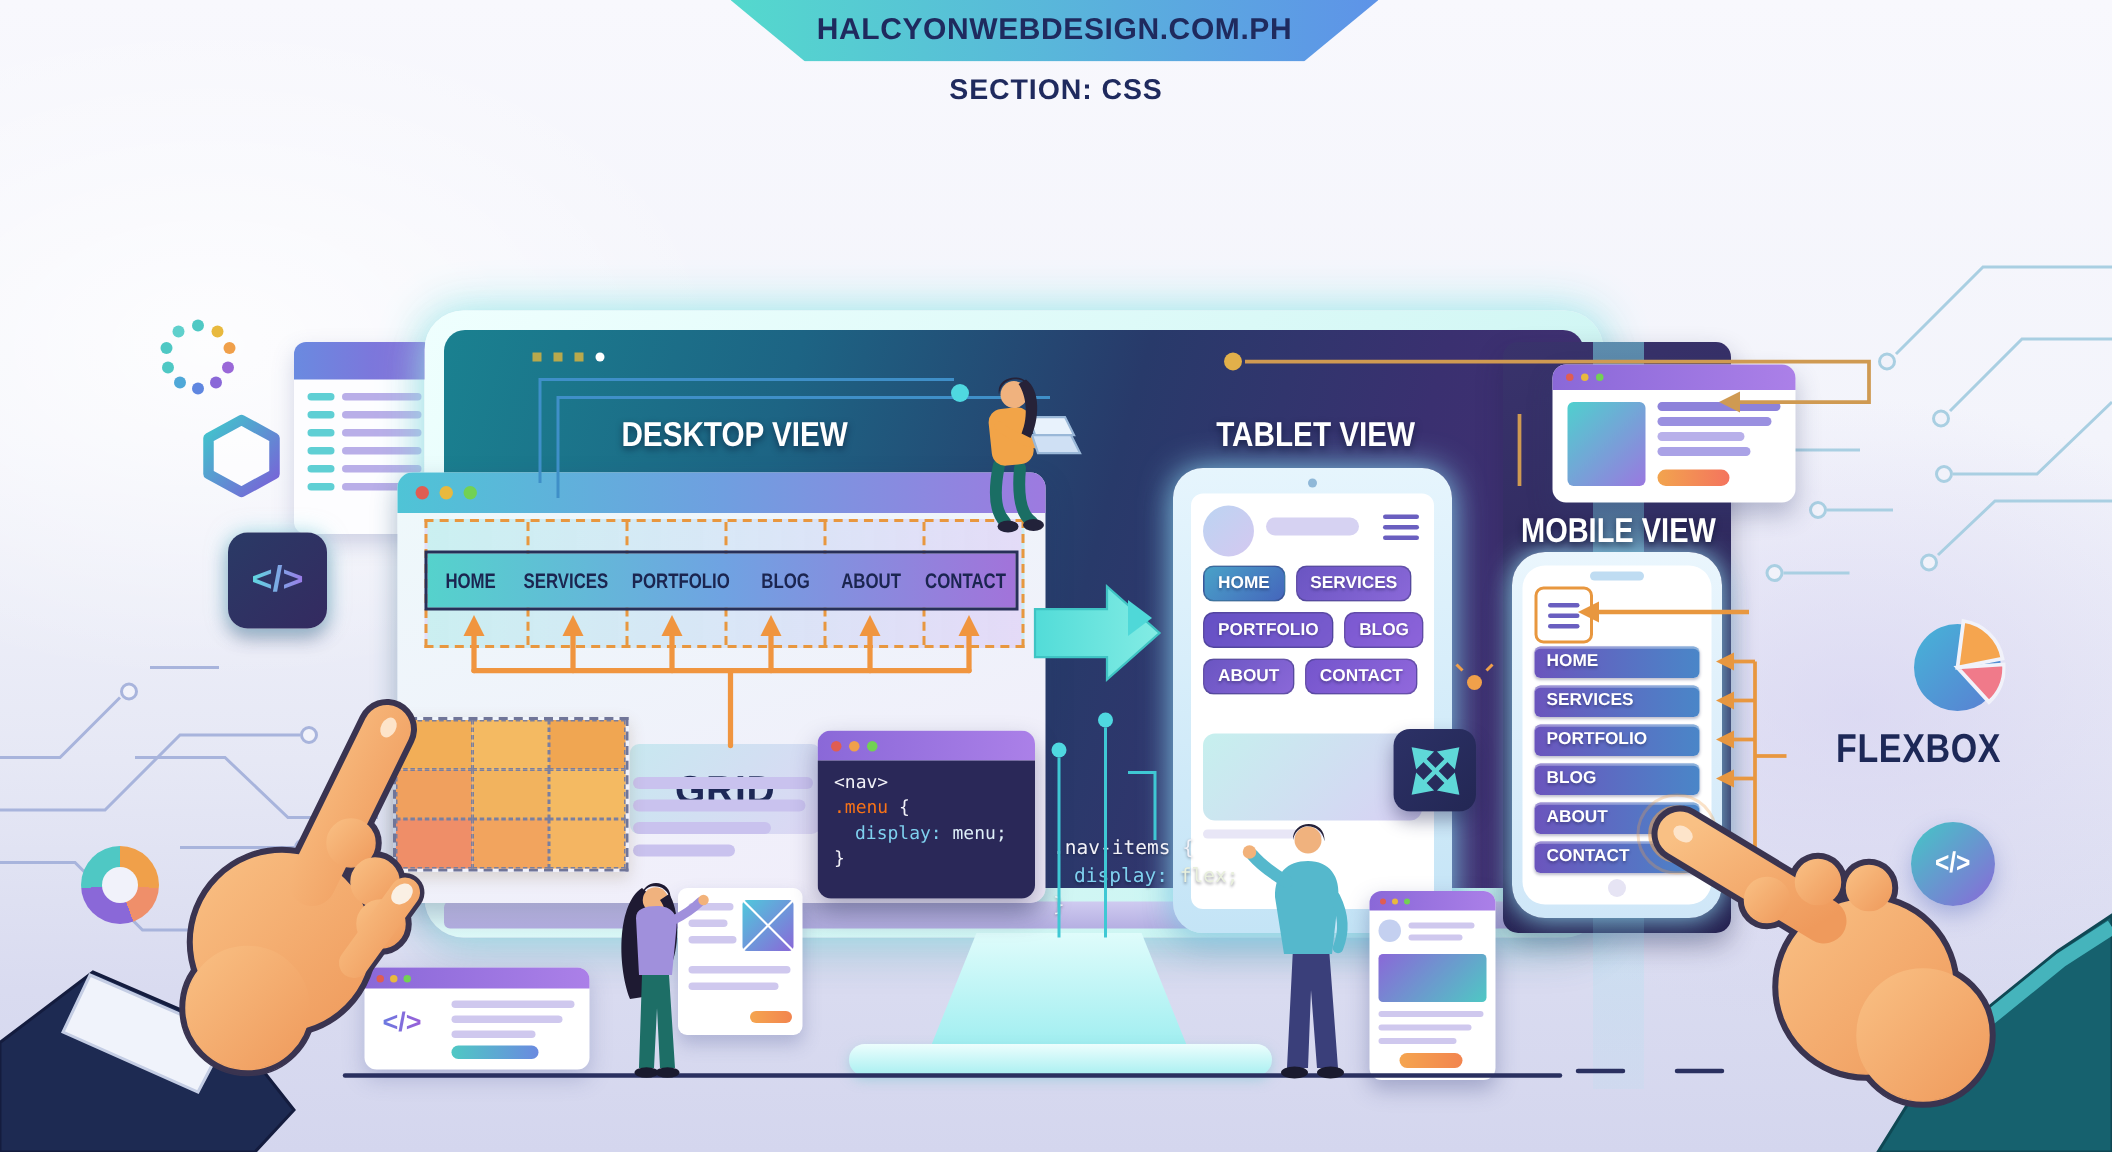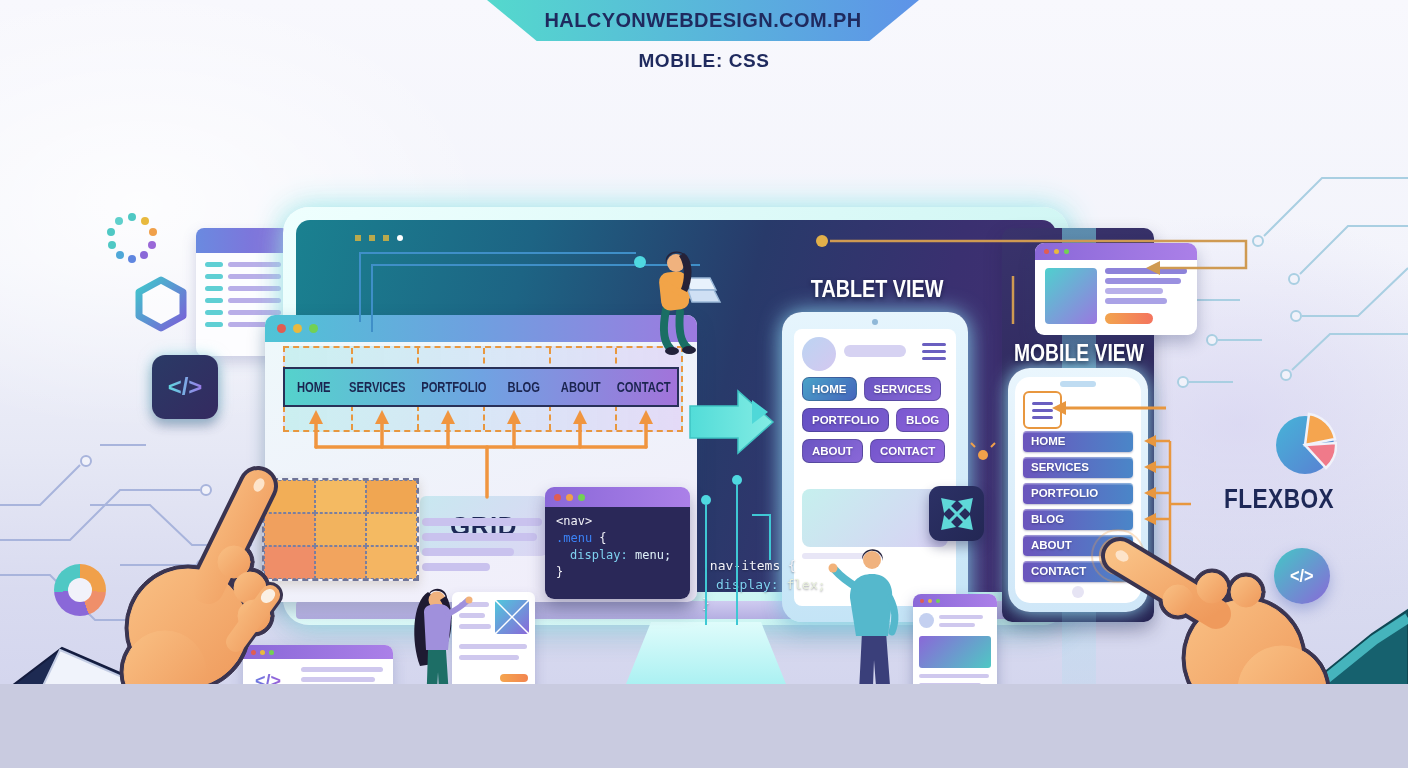--- a/index.html
+++ b/index.html
@@ -1,16 +1,16 @@
 <!DOCTYPE html>
 <html><head>
 <meta charset="utf-8">
 <style>
   html,body{margin:0;padding:0;background:#c9cbe0;}
-  #stage{position:relative;width:1408px;height:684px;overflow:hidden;
+  #stage{position:relative;width:1408px;height:768px;overflow:hidden;
     font-family:"Liberation Sans",sans-serif;
     background:linear-gradient(180deg,#f8f8fd 0%,#f3f4fb 38%,#e6e8f5 66%,#d9dbf0 86%,#d4d6ee 100%);}
   #stage::before{content:"";position:absolute;inset:0;
     background:radial-gradient(420px 300px at 88% 62%,rgba(210,205,240,.55),transparent 70%),
                radial-gradient(500px 320px at 10% 30%,rgba(255,255,255,.8),transparent 70%);}
   .abs{position:absolute;}
   .cond{transform:scaleX(.86);transform-origin:center;}
   .condL{transform:scaleX(.84);transform-origin:left center;}
   svg{display:block;}
   
@@ -73,21 +73,21 @@
     border:2px dashed #707598;box-shadow:0 4px 10px rgba(120,90,40,.2);}
   .og{border:1.5px dashed #7a7f9f;}
   
   .code-win{border-radius:9px;box-shadow:0 8px 16px rgba(40,40,90,.35);overflow:hidden;}
   .cw-grid{left:545px;top:487px;width:145px;height:112px;}
   .cw-head{height:20px;background:linear-gradient(90deg,#8a68d8,#ab80e8);display:flex;align-items:center;gap:5px;padding-left:9px;}
   .cw-body{background:#2a2858;height:100%;padding:6px 11px;box-sizing:border-box;}
   .code{font-family:"DejaVu Sans Mono",monospace;font-size:12px;line-height:17px;margin:0;}
   .code .ln{white-space:pre;}
   .ind{padding-left:14px;}
-  .tok-w{color:#f2f2f8;} .tok-y{color:#3b82f6;} .tok-c{color:#7fd1ef;} .tok-l{color:#dff0f8;} .tok-g{color:#e9f0dd;}
+  .tok-w{color:#f2f2f8;} .tok-y{color:#f97316;} .tok-c{color:#7fd1ef;} .tok-l{color:#dff0f8;} .tok-g{color:#e9f0dd;}
   .flex-code{left:702px;top:556px;width:200px;}
   .flex-code .code{font-size:13px;line-height:19px;text-shadow:0 1px 2px rgba(0,0,20,.4);}
   
   .tablet{left:782px;top:312px;width:186px;height:310px;border-radius:20px;
     background:linear-gradient(#e6f5fd,#c4e4f6);box-shadow:0 0 22px rgba(140,220,245,.9),0 10px 20px rgba(70,90,140,.25);}
   .tab-cam{position:absolute;top:7px;left:50%;margin-left:-3px;width:6px;height:6px;border-radius:50%;background:#8fb8d8;}
   .tab-screen{position:absolute;left:12px;top:17px;right:12px;bottom:16px;background:#fff;border-radius:8px;}
   .tab-avatar{position:absolute;left:8px;top:8px;width:34px;height:34px;border-radius:50%;
     background:linear-gradient(135deg,#bcd4f2,#d4c8f0);}
   .tab-pillbar{position:absolute;left:50px;top:16px;width:62px;height:12px;border-radius:6px;background:#d6d2f2;}
@@ -231,21 +231,21 @@
       <path d="M90 505 H150 L192 545 H252"></path>
       <path d="M120 565 H196"></path>
         <circle cx="202" cy="565" r="5" fill="#f1f2fa"></circle>
       <path d="M100 445 H146"></path>
     </g>
   </svg>
 
   <div class="abs banner layer3">
     <span>HALCYONWEBDESIGN.COM.PH</span>
   </div>
-  <div class="abs section-line layer3">MOBILE: CSS</div>
+  <div class="abs section-line layer3">SECTION: CSS</div>
 
   <svg class="abs layer2" style="left:106px;top:212px;" width="52" height="52">
     <g>
       <circle cx="26" cy="5" r="4" fill="#4fc8c4"></circle>
         <circle cx="39" cy="9" r="4" fill="#e8b93e"></circle>
       <circle cx="47" cy="20" r="4" fill="#f0a04a"></circle>
         <circle cx="46" cy="33" r="4" fill="#9a68d8"></circle>
       <circle cx="38" cy="43" r="4" fill="#8a68d8"></circle>
         <circle cx="26" cy="47" r="4" fill="#5f86e0"></circle>
       <circle cx="14" cy="43" r="4" fill="#4fa8d8"></circle>
@@ -305,20 +305,23 @@
         <i></i>
         <i></i>
         <i></i>
         <i></i>
       </div>
     <div class="bezel-bottom"></div>
   </div>
   <div class="abs stand layer2"></div>
   <div class="abs stand-base layer2"></div>
 
+  <div class="abs view-label layer4" style="left:400px;top:276px;width:180px;text-align:center;">
+    <span class="cond" style="display:inline-block;">DESKTOP VIEW</span>
+  </div>
   <div class="abs view-label layer4" style="left:800px;top:276px;width:150px;">
     <span class="cond" style="display:inline-block;">TABLET VIEW</span>
   </div>
 
   <div class="abs browser layer3">
     <div class="tbar">
       <span class="dot d9 c-red"></span>
       <span class="dot d9 c-yel"></span>
       <span class="dot d9 c-grn"></span>
     </div>

